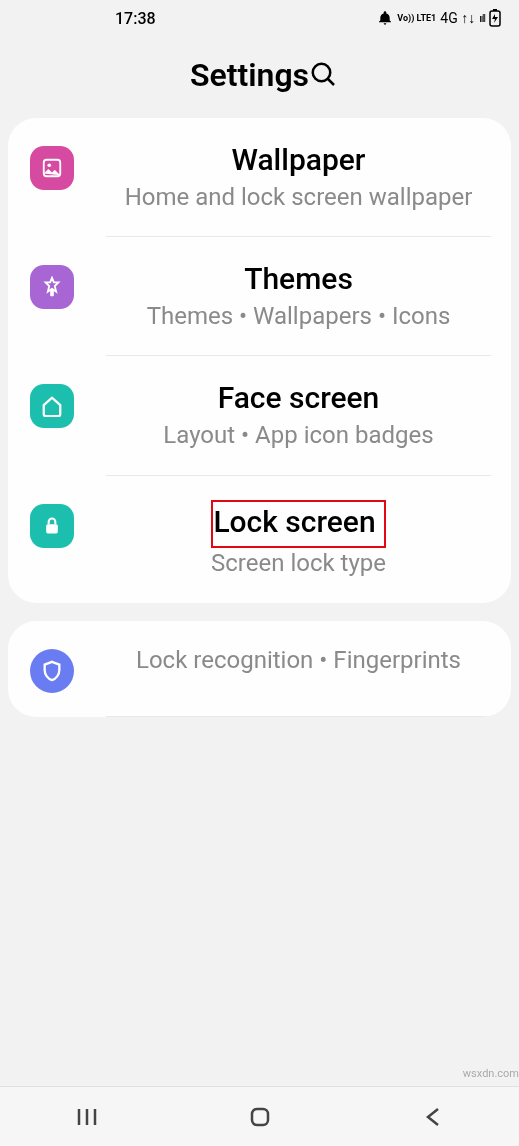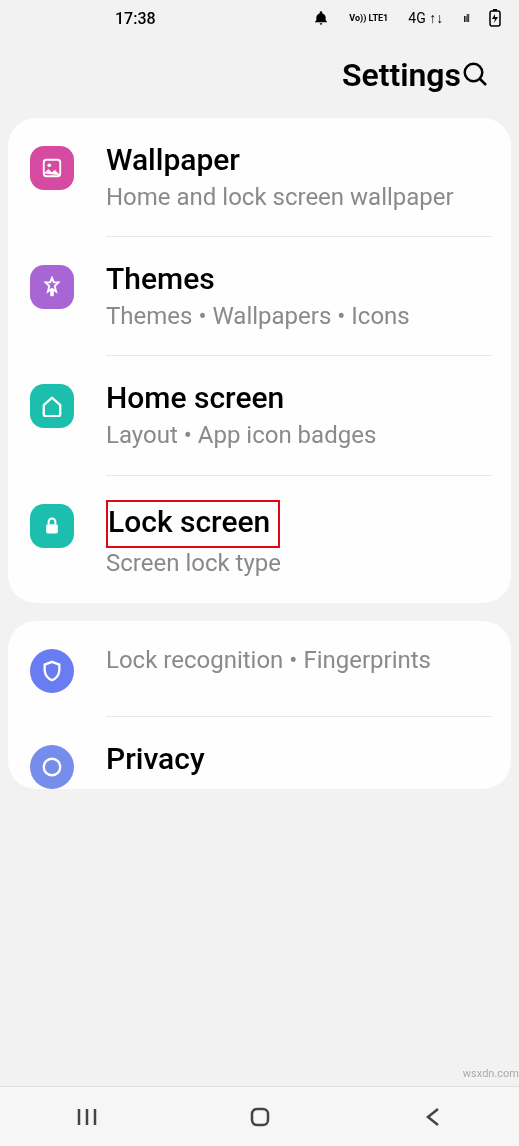--- a/index.html
+++ b/index.html
@@ -13,25 +13,25 @@
     }
     .status-bar {
       display: flex;
       justify-content: space-between;
       align-items: center;
       padding: 6px 18px 6px 75px;
       font-size: 16px;
       height: 36px;
     }
     .status-time { font-weight: 500; color: #000; margin-left: 40px; }
-    .status-icons { display: flex; gap: 20px; align-items: center; }
+    .status-icons { display: flex; gap: 4px; align-items: center; }
     .status-icons span { font-size: 13px; }
     .header {
       display: flex;
-      justify-content: flex-end;
+      justify-content: center;
       align-items: center;
       padding: 20px 28px 20px 38px;
     }
     .header-title {
       font-size: 32px;
       font-weight: 600;
       color: #000;
     }
     .search-icon { width: 30px; height: 30px; }
     .card {
@@ -60,21 +60,21 @@
       width: 44px;
       height: 44px;
       border-radius: 14px;
       flex-shrink: 0;
       display: flex;
       align-items: center;
       justify-content: center;
       margin-top: 4px;
       margin-right: 32px;
     }
-    .setting-text { flex: 1; }
+    .setting-text { flex: 1; text-align: center; }
     .setting-title {
       font-size: 30px;
       font-weight: 500;
       color: #000;
       line-height: 1.2;
       margin-bottom: 4px;
     }
     .setting-subtitle {
       font-size: 24px;
       color: #8a8a8a;
@@ -177,21 +177,21 @@
     </div>
   </div>
 
   <div class="setting-item with-divider">
     <div class="setting-icon ic-home">
       <svg width="22" height="22" viewBox="0 0 24 24" fill="#fff">
           <path d="M3 11l9-8 9 8v10a2 2 0 0 1-2 2H5a2 2 0 0 1-2-2z" fill="none" stroke="#fff" stroke-width="2.5"></path>
         </svg>
     </div>
     <div class="setting-text">
-      <div class="setting-title">Home screen</div>
+      <div class="setting-title">Face screen</div>
       <div class="setting-subtitle">Layout  •  App icon badges</div>
     </div>
   </div>
 
   <div class="setting-item">
     <div class="setting-icon ic-lock">
       <svg width="20" height="22" viewBox="0 0 24 24" fill="#fff">
           <rect x="5" y="10" width="14" height="11" rx="2"></rect>
           <path d="M8 10V7a4 4 0 0 1 8 0v3" fill="none" stroke="#fff" stroke-width="2.5"></path>
         </svg>
@@ -212,30 +212,20 @@
     <div class="setting-icon ic-biometrics">
       <svg width="22" height="24" viewBox="0 0 24 24" fill="#fff">
           <path d="M12 2l8 3v6c0 5-3.5 9.5-8 11-4.5-1.5-8-6-8-11V5z" fill="none" stroke="#fff" stroke-width="2.5"></path>
         </svg>
     </div>
     <div class="setting-text">
       <div class="setting-subtitle">Lock recognition  •  Fingerprints</div>
     </div>
   </div>
 
-  <div class="setting-item" style="padding-bottom:0;">
-    <div class="setting-icon ic-privacy" style="opacity:0.85;">
-      <svg width="22" height="22" viewBox="0 0 24 24" fill="#fff">
-          <circle cx="12" cy="12" r="9" fill="none" stroke="#fff" stroke-width="2.5"></circle>
-        </svg>
-    </div>
-    <div class="setting-text">
-      <div class="setting-title">Privacy</div>
-    </div>
-  </div>
 
 </div>
 
 <div class="watermark">wsxdn.com</div>
 
 <div class="nav-bar">
   <div class="nav-btn">
     <svg width="24" height="20" viewBox="0 0 24 20" stroke="#444" stroke-width="2.5">
         <line x1="4" y1="2" x2="4" y2="18"></line>
         <line x1="12" y1="2" x2="12" y2="18"></line>

